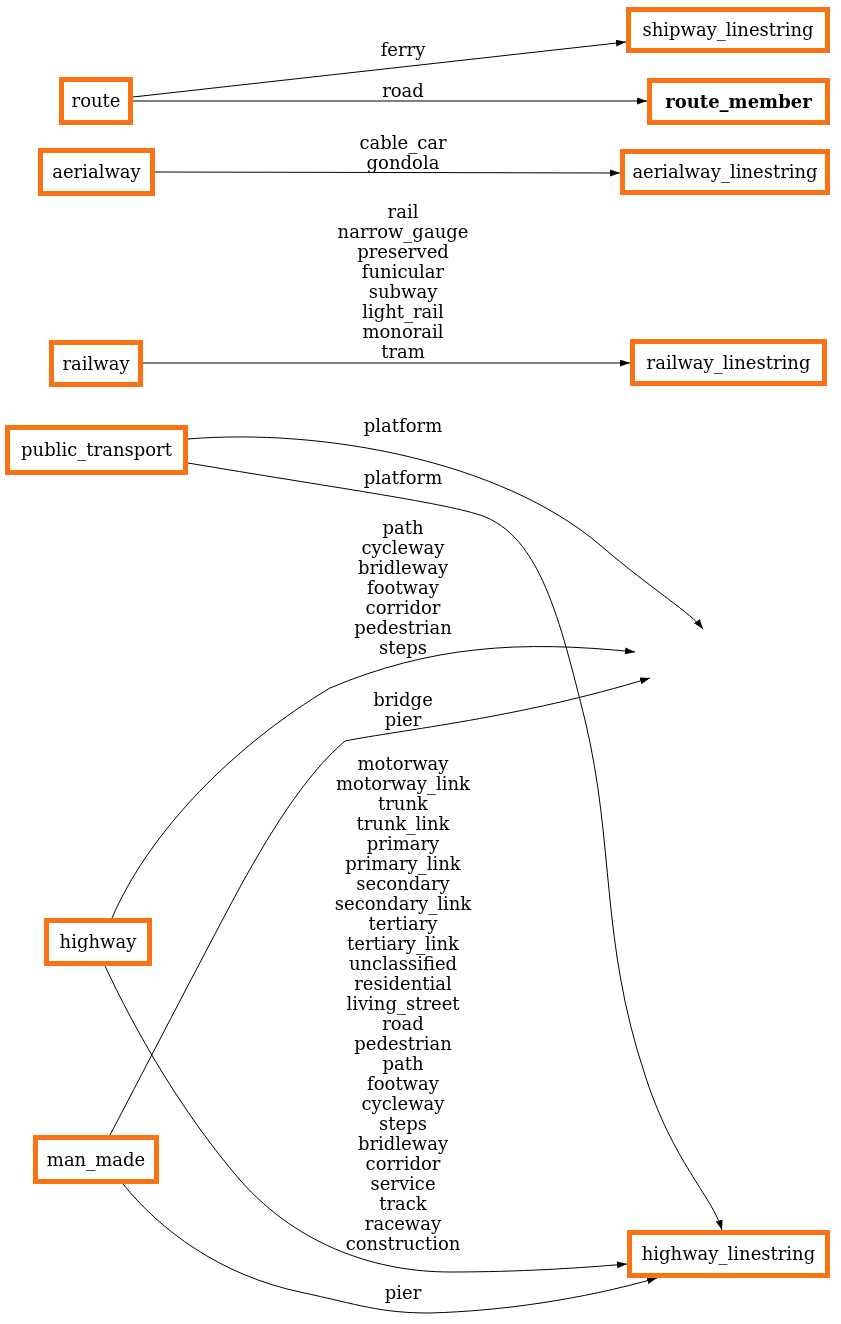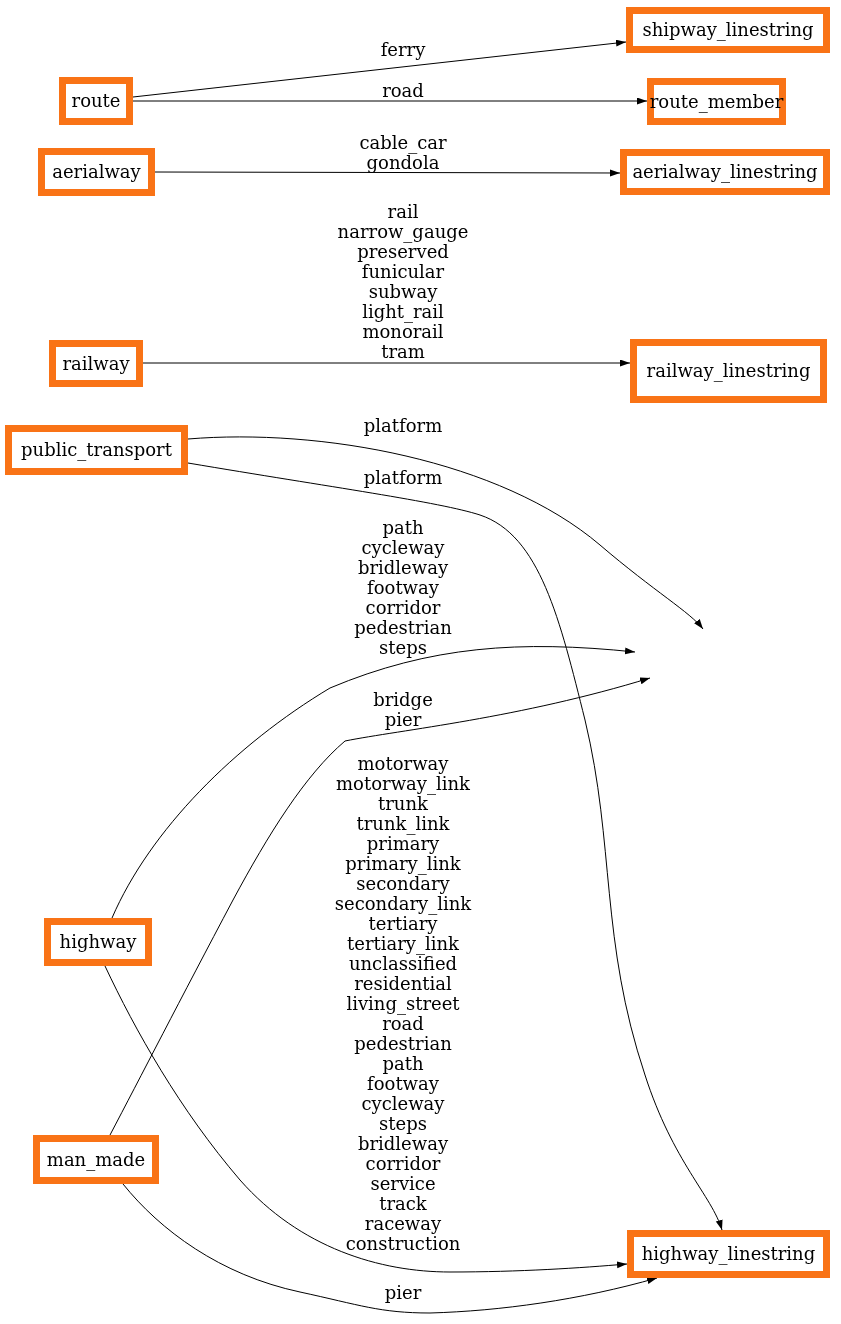--- a/index.html
+++ b/index.html
@@ -19,21 +19,21 @@
   #edges {
     position: absolute;
     left: 0;
     top: 0;
     width: 841px;
     height: 1324px;
   }
   .node {
     position: absolute;
     box-sizing: border-box;
-    border: 7px solid #f97316;
+    border: 5px solid #f97316;
     background: #ffffff;
     display: flex;
     align-items: center;
     justify-content: center;
     font-size: 18px;
     line-height: 20px;
     white-space: nowrap;
   }
   .edge-label {
     position: absolute;
@@ -64,25 +64,25 @@
       <path d="M188,463 C330,487 440,502 480,515 C540,535 560,620 585,720 C615,845 600,940 645,1075 C673,1162 712,1196 722,1230" marker-end="url(#arrow)"></path>
       <path d="M112,918 C150,830 235,745 330,688 C430,646 520,640 635,652" marker-end="url(#arrow)"></path>
       <path d="M110,1135 C140,1078 180,1000 233,900 C268,835 305,775 345,741 C400,730 520,718 650,678" marker-end="url(#arrow)"></path>
       <path d="M105,966 C135,1030 180,1110 240,1180 C300,1248 380,1272 450,1272 C520,1272 580,1268 627,1264" marker-end="url(#arrow)"></path>
       <path d="M123,1184 C160,1230 220,1275 300,1292 C360,1305 380,1313 430,1313 C500,1311 580,1300 657,1278" marker-end="url(#arrow)"></path>
     </g>
   </svg>
 
   <div class="node" style="left:59px;  top:77px;   width:74px;  height:48px;">route</div>
   <div class="node" style="left:626px; top:7px;    width:204px; height:46px;">shipway_linestring</div>
-  <div class="node" style="left:647px; top:78px;   width:139px; height:47px;">route_member</div>
+  <div class="node" style="left:647px; top:78px;   width:183px; height:47px;font-weight:bold;">route_member</div>
   <div class="node" style="left:38px;  top:148px;  width:117px; height:48px;">aerialway</div>
   <div class="node" style="left:620px; top:149px;  width:210px; height:46px;">aerialway_linestring</div>
   <div class="node" style="left:49px;  top:340px;  width:94px;  height:47px;">railway</div>
-  <div class="node" style="left:630px; top:339px;  width:197px; height:64px;">railway_linestring</div>
+  <div class="node" style="left:630px; top:339px;  width:197px; height:47px;">railway_linestring</div>
   <div class="node" style="left:5px;   top:425px;  width:183px; height:50px;">public_transport</div>
   <div class="node" style="left:44px;  top:918px;  width:108px; height:48px;">highway</div>
   <div class="node" style="left:33px;  top:1135px; width:126px; height:49px;">man_made</div>
   <div class="node" style="left:627px; top:1230px; width:203px; height:48px;">highway_linestring</div>
 
   <div class="edge-label" style="left:283px; top:40px;">ferry</div>
   <div class="edge-label" style="left:283px; top:81px;">road</div>
   <div class="edge-label" style="left:283px; top:133px;">cable_car
 gondola</div>
   <div class="edge-label" style="left:283px; top:202px;">rail

